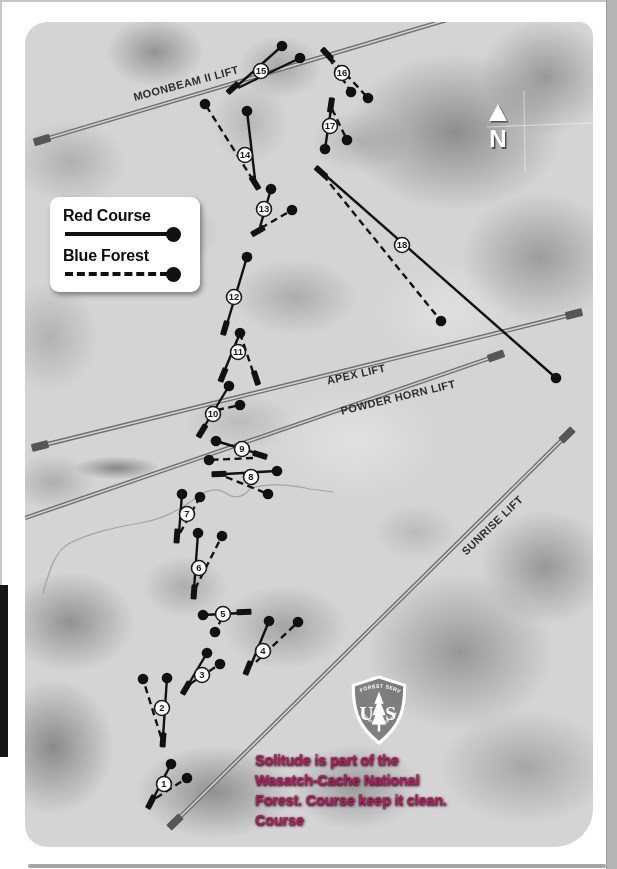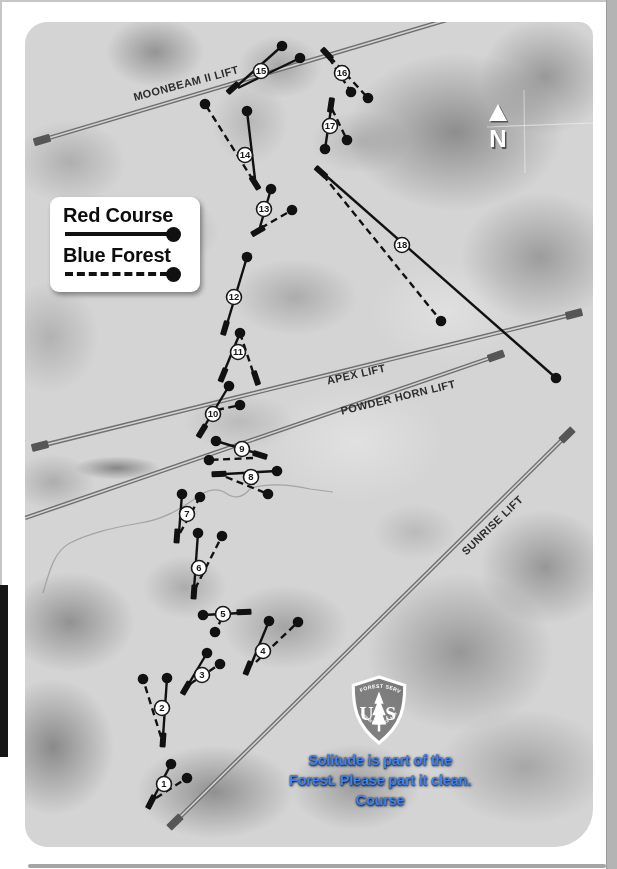--- a/index.html
+++ b/index.html
@@ -48,30 +48,30 @@
       #d4d4d4;
   }
   .map svg{position:absolute;left:0;top:0;}
 
   
   .legend{
     position:absolute;left:50px;top:197px;width:150px;height:95px;
     background:#ffffff;border-radius:9px;box-shadow:2px 3px 5px rgba(0,0,0,.4);
     box-sizing:border-box;padding:9px 12px 0 13px;
   }
-  .legend-label{font-size:20px;font-weight:bold;color:#0d0d0d;letter-spacing:-.2px;line-height:19px;}
+  .legend-label{font-size:16px;font-weight:bold;color:#0d0d0d;letter-spacing:-.2px;line-height:19px;}
   .legend-line{display:flex;align-items:center;width:116px;height:14px;margin:2px 0 5px 2px;}
   .legend-line .stroke{flex:1;height:0;border-top:4px solid #111;}
   .legend-line.dashed .stroke{border-top-style:dashed;}
   .legend-line .dot{width:15px;height:15px;border-radius:50%;background:#111;margin-left:-2px;}
 
   
   .footer-text{
-    position:absolute;left:255px;top:750px;width:250px;text-align:center;
-    color:#3b82f6;font-weight:bold;font-size:14.5px;line-height:20px;
+    position:absolute;left:255px;top:750px;width:250px;
+    color:#be185d;font-weight:bold;font-size:14.5px;line-height:20px;
     text-shadow:0 1px 2px rgba(0,0,0,.9), 1px 1px 3px rgba(0,0,0,.7);
     letter-spacing:-.2px;
   }
 
   
   .shield{position:absolute;left:351px;top:675px;width:56px;height:70px;}
 </style>
 </head>
 <body>
 
@@ -348,21 +348,22 @@
     <text x="8" y="44" font-family="Liberation Serif, serif" font-size="19" font-weight="bold" fill="#ffffff">U</text>
     <text x="33" y="44" font-family="Liberation Serif, serif" font-size="19" font-weight="bold" fill="#ffffff">S</text>
     <polygon fill="#ffffff" points="27,16 31.5,28 29,28 33.5,39 30.5,39 34,48 28.2,48 28.2,55 25.8,55 25.8,48 20,48 23.5,39 20.5,39 25,28 22.5,28"></polygon>
     <text font-family="Liberation Sans, sans-serif" font-size="3.6" font-weight="bold" fill="#ffffff" letter-spacing="0.2">
       <textPath href="#shield-bottom-arc" startOffset="2%">DEPARTMENT OF AGRICULTURE</textPath>
     </text>
   </svg>
 
   <div class="footer-text">
     <div>Solitude is part of the</div>
-    <div>Forest. Please part it clean.</div>
+    <div>Wasatch-Cache National</div>
+    <div>Forest. Course keep it clean.</div>
     <div>Course</div>
   </div>
 
   <div class="edge-top"></div>
   <div class="edge-left"></div>
   <div class="edge-right"></div>
   <div class="edge-bottom"></div>
   <div class="binding-strip"></div>
 </div>
 

